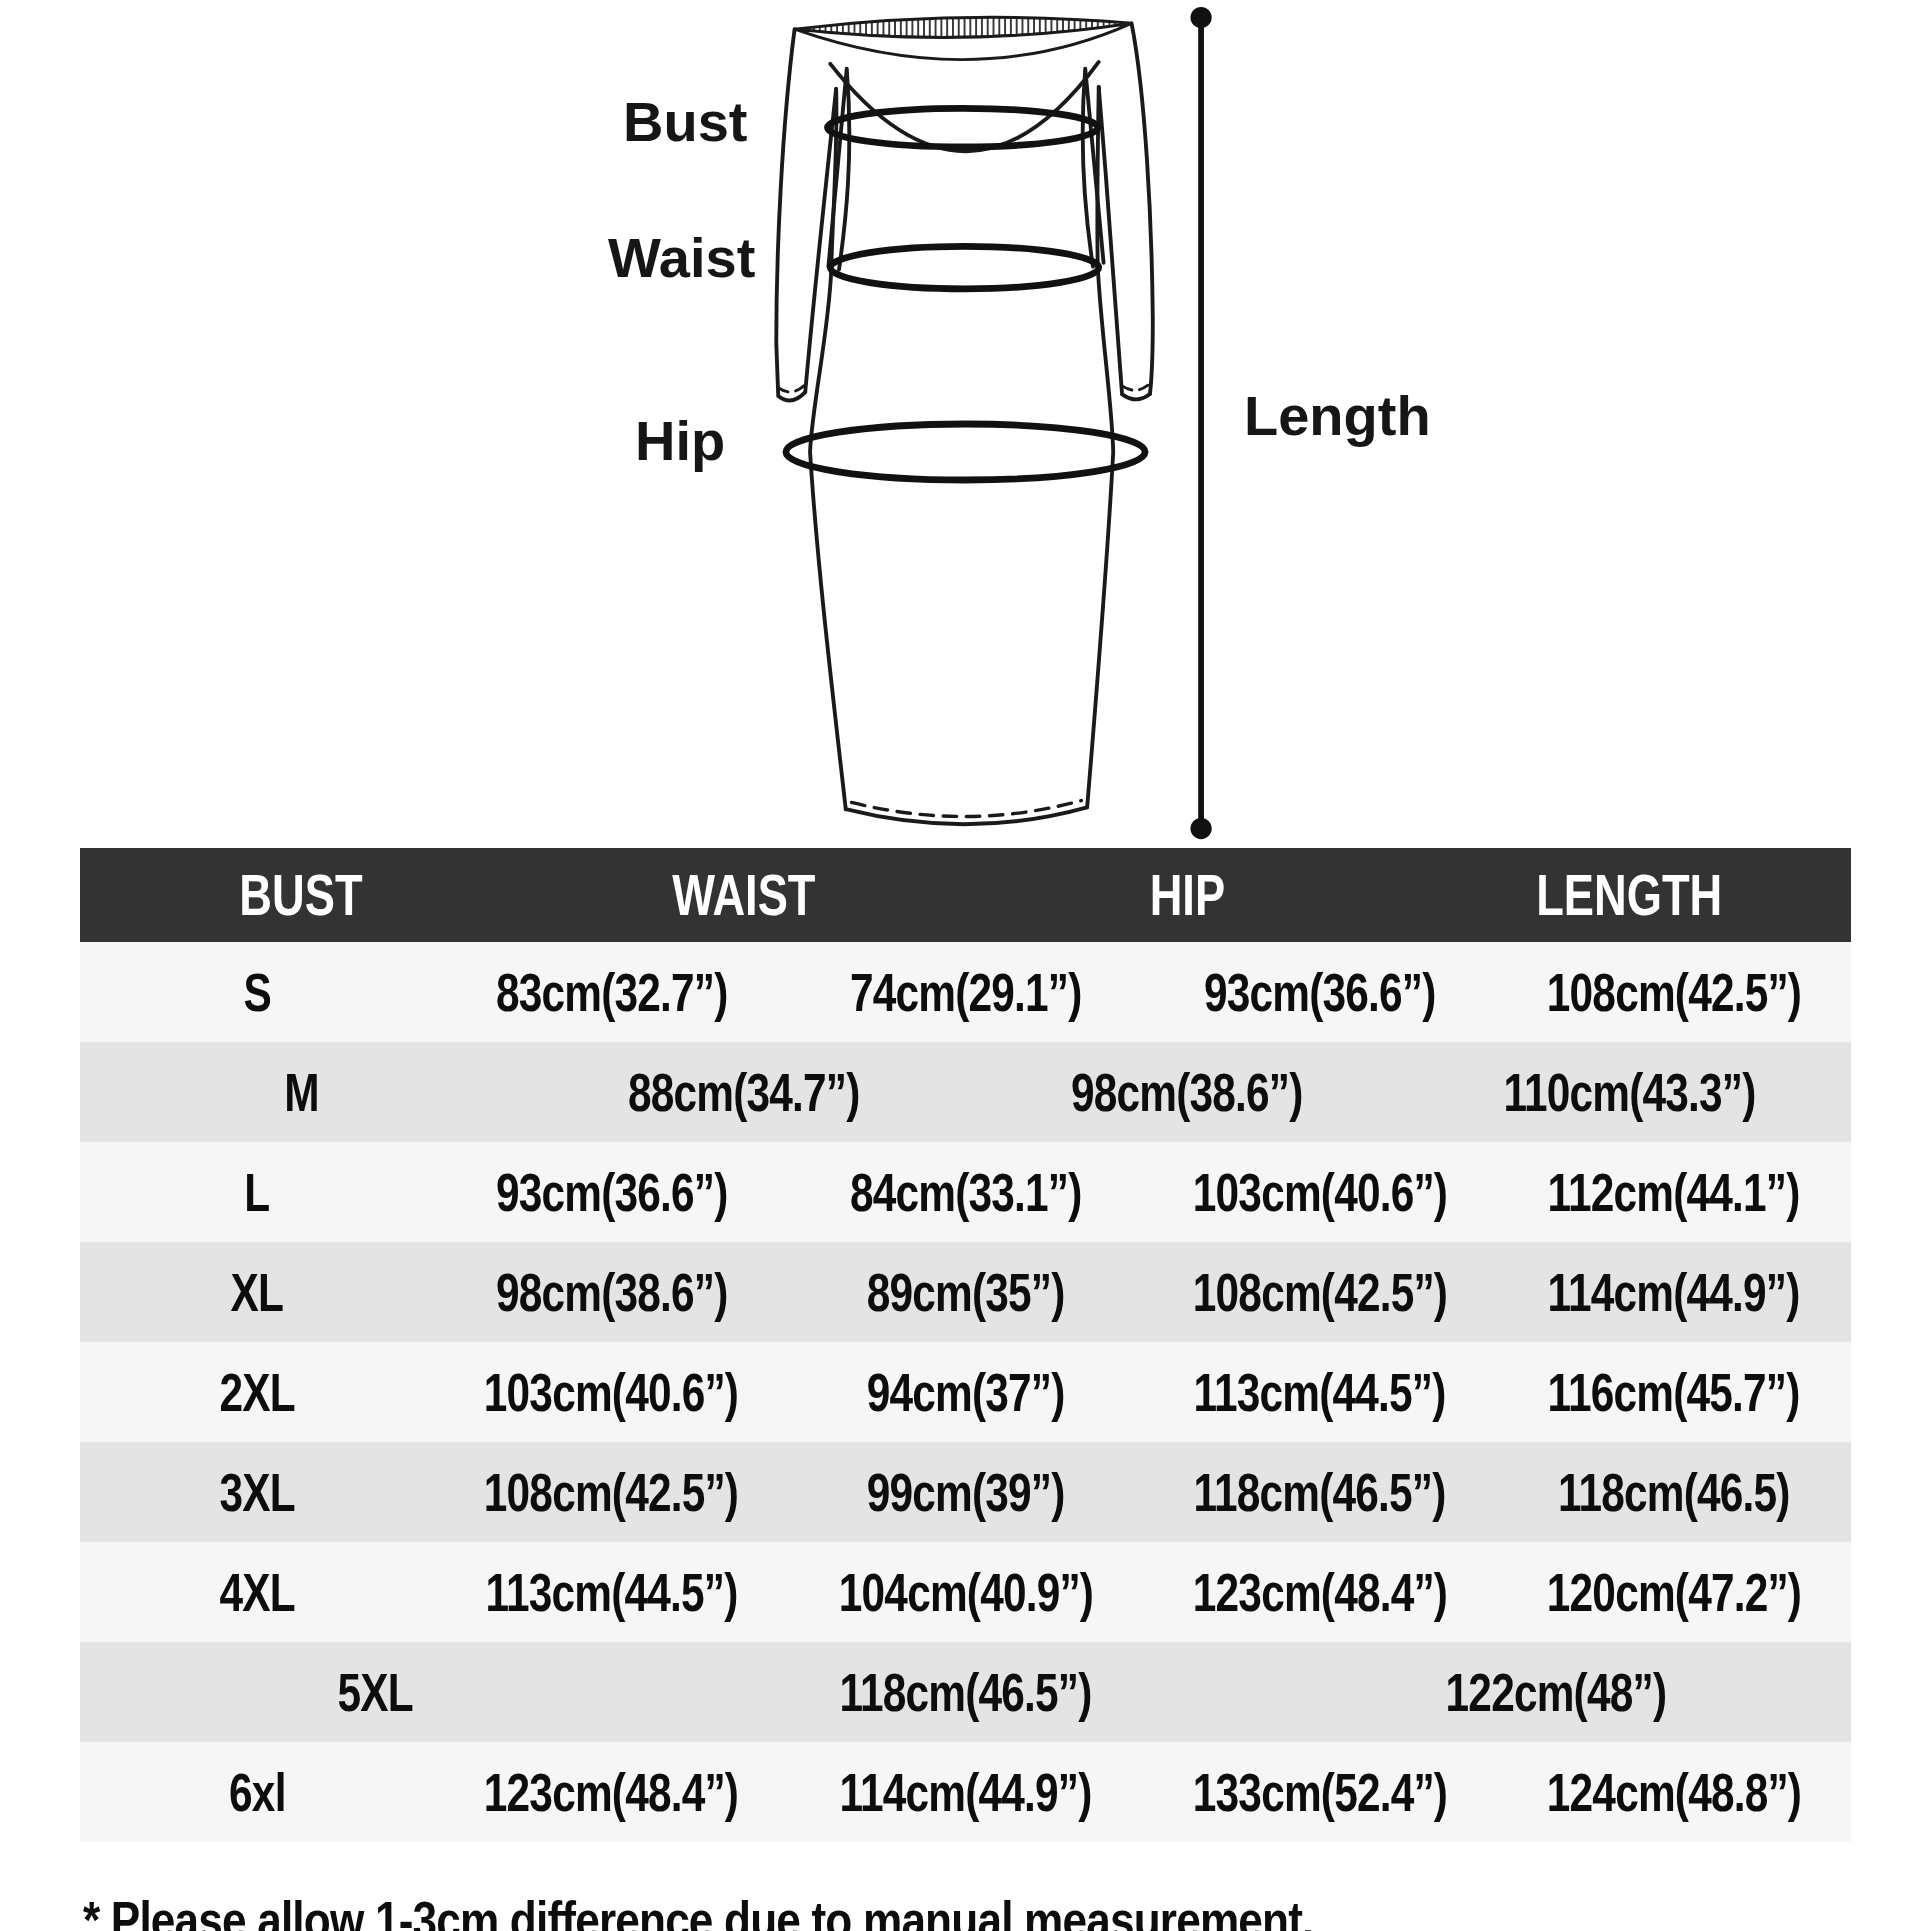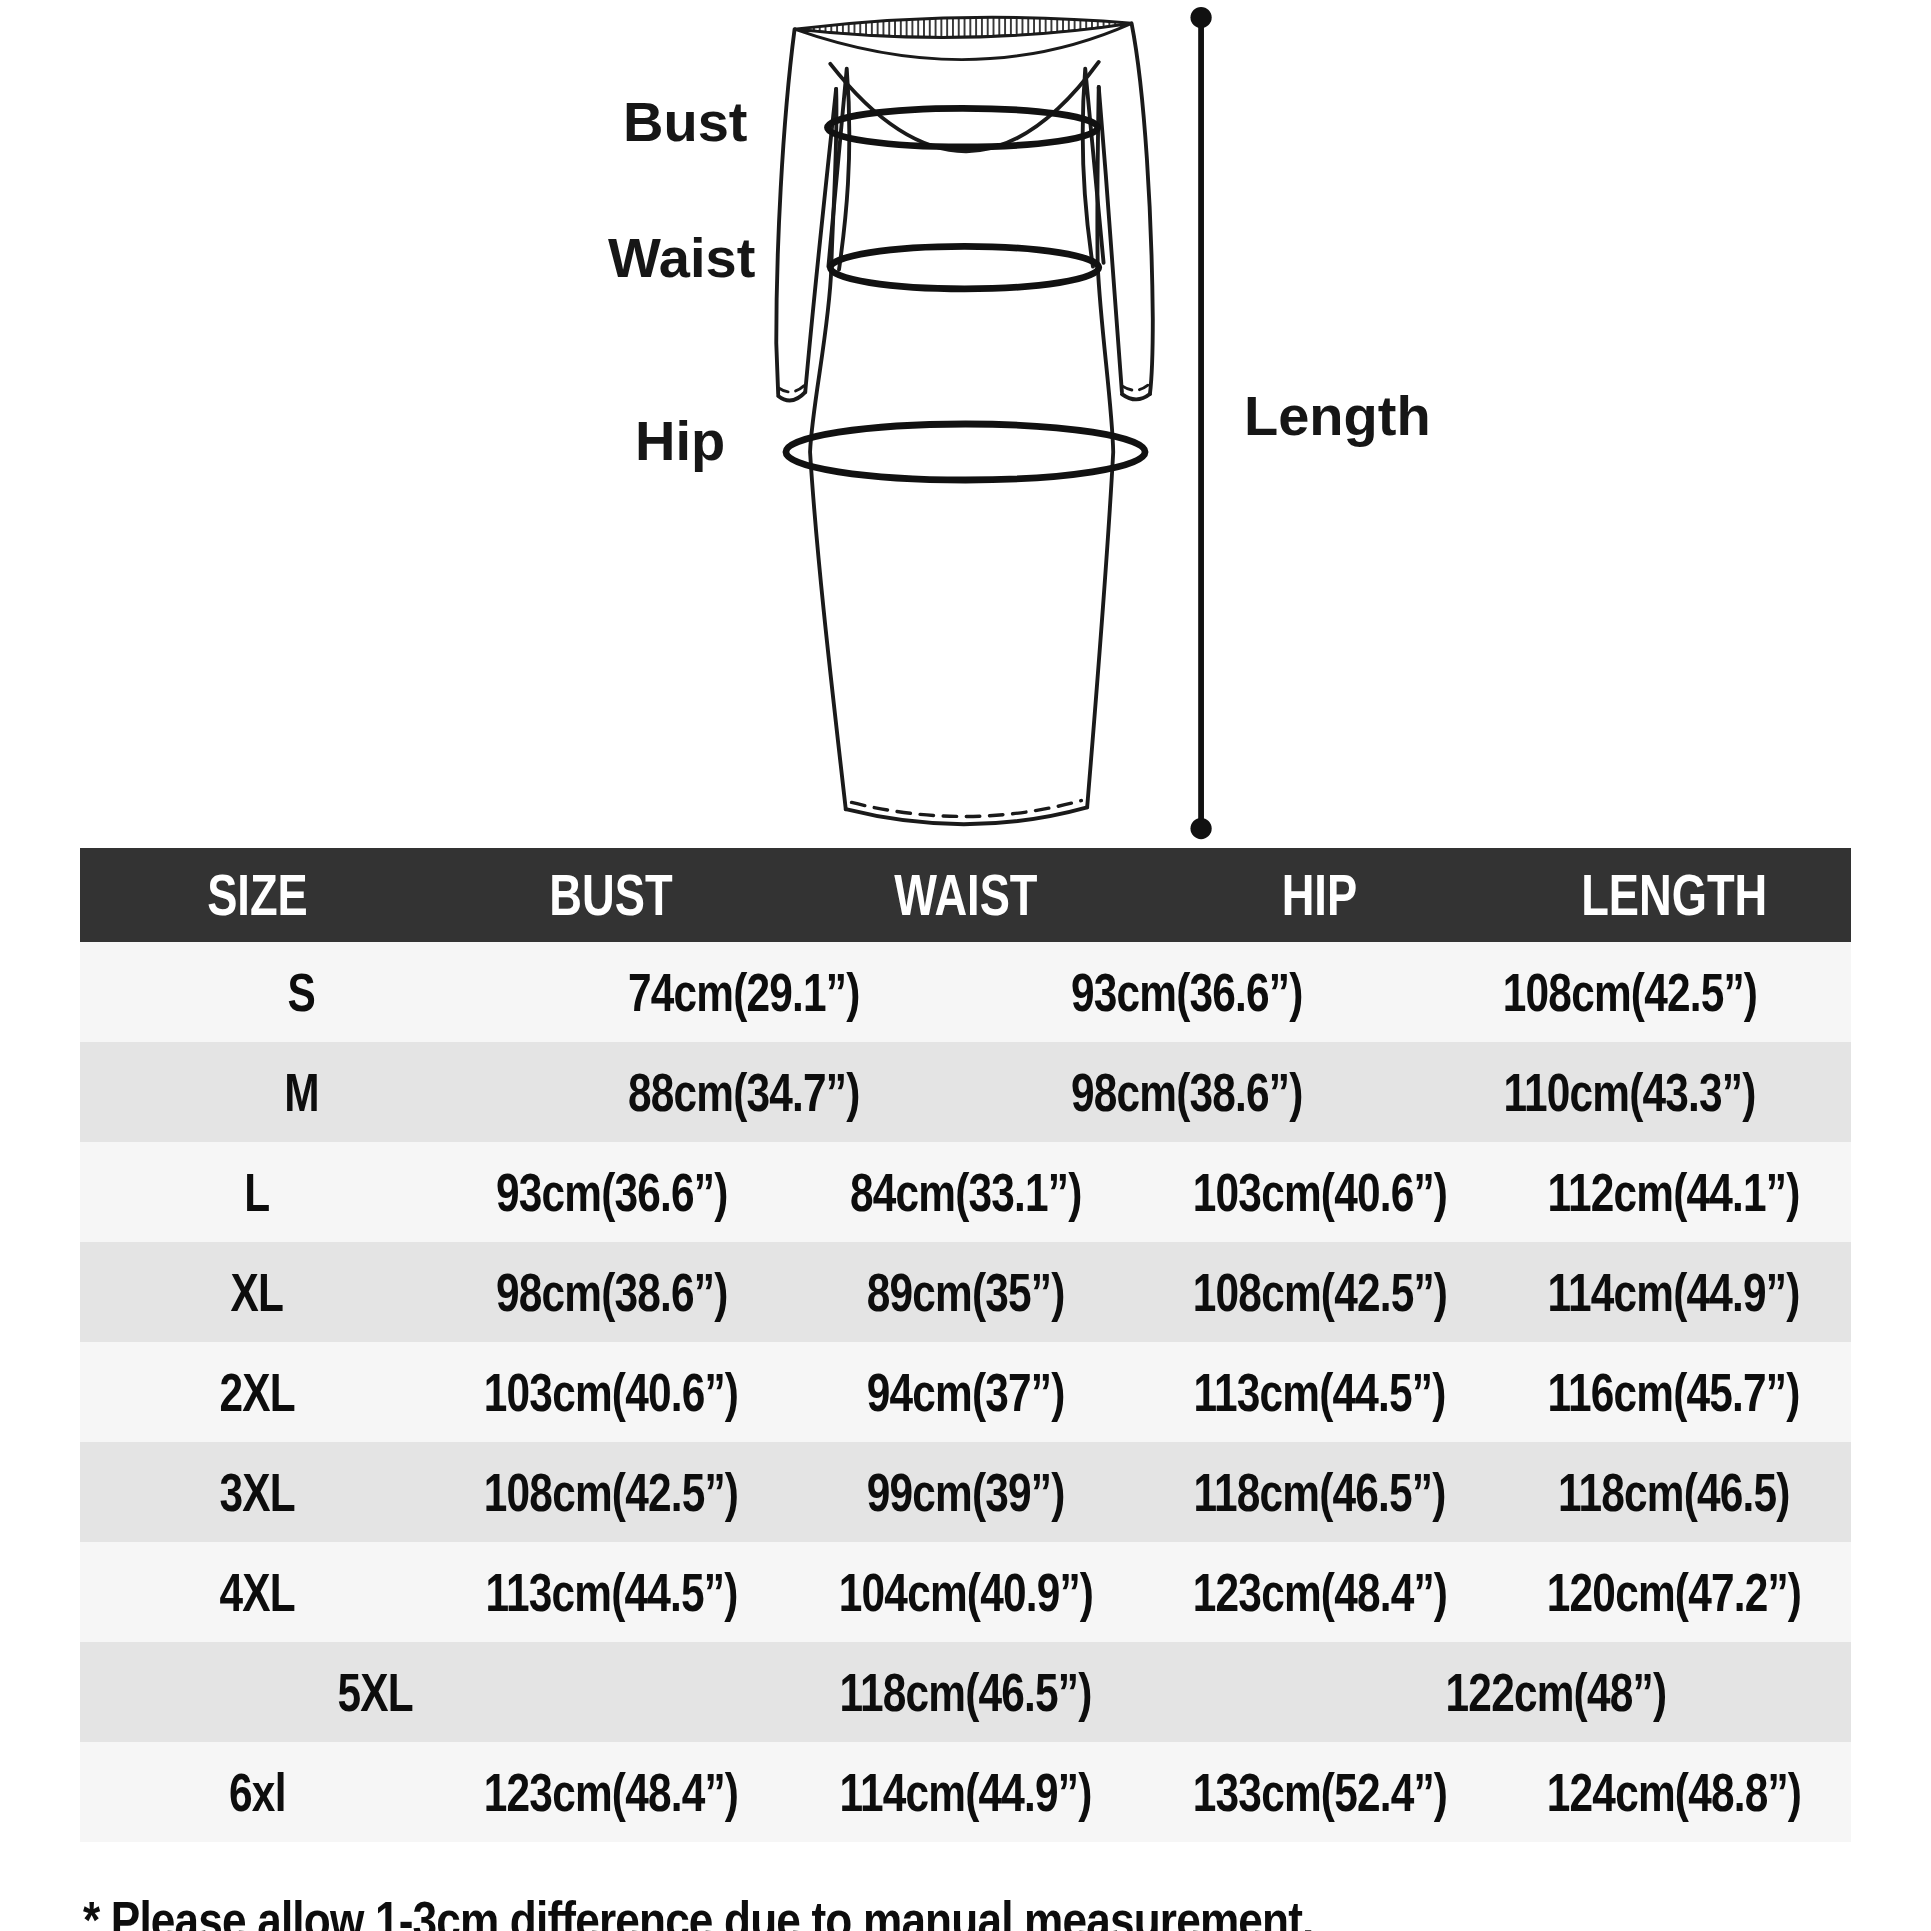--- a/index.html
+++ b/index.html
@@ -113,39 +113,39 @@
 
     <div class="lbl lbl-bust">Bust</div>
     <div class="lbl lbl-waist">Waist</div>
     <div class="lbl lbl-hip">Hip</div>
     <div class="lbl lbl-length">Length</div>
   </div>
 
   <div class="size-table">
     <div class="t-row thead">
       <div class="th">
-          <span>SIZE</span>
-        </div>
-      <div class="th">
           <span>BUST</span>
         </div>
       <div class="th">
           <span>WAIST</span>
         </div>
       <div class="th">
           <span>HIP</span>
         </div>
       <div class="th">
           <span>LENGTH</span>
         </div>
     </div>
 
     <div class="t-row tbody-row row-light">
       <div class="td">
           <span>S</span>
+        </div>
+      <div class="td">
+          <span>83cm(32.7”)</span>
         </div>
       <div class="td">
           <span>74cm(29.1”)</span>
         </div>
       <div class="td">
           <span>93cm(36.6”)</span>
         </div>
       <div class="td">
           <span>108cm(42.5”)</span>
         </div>

